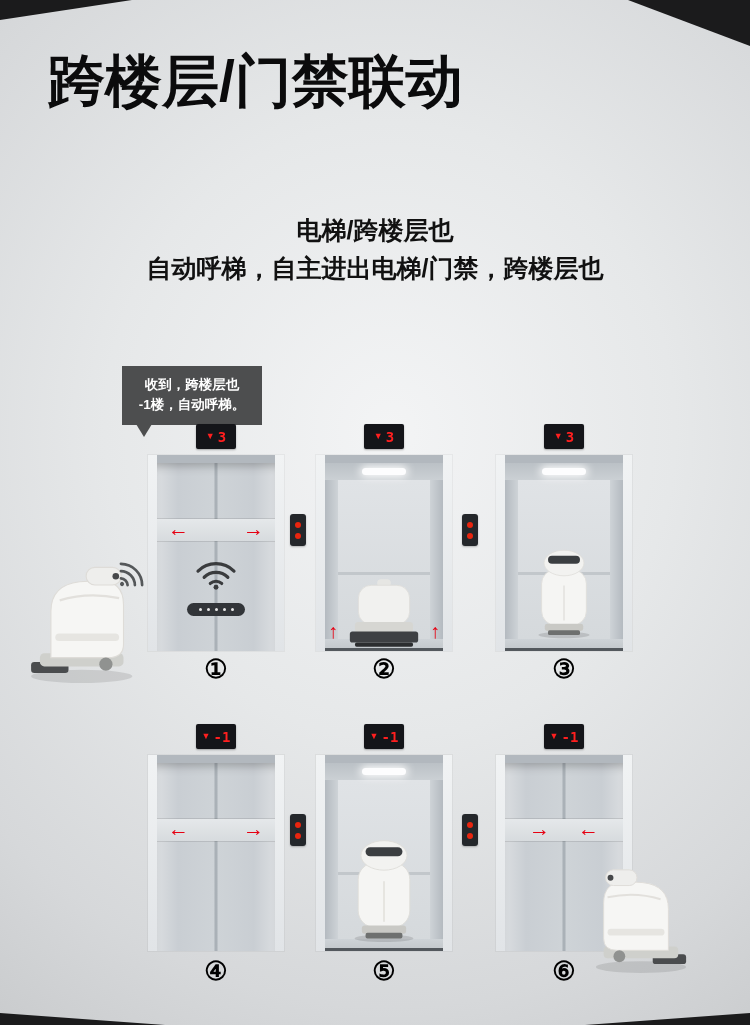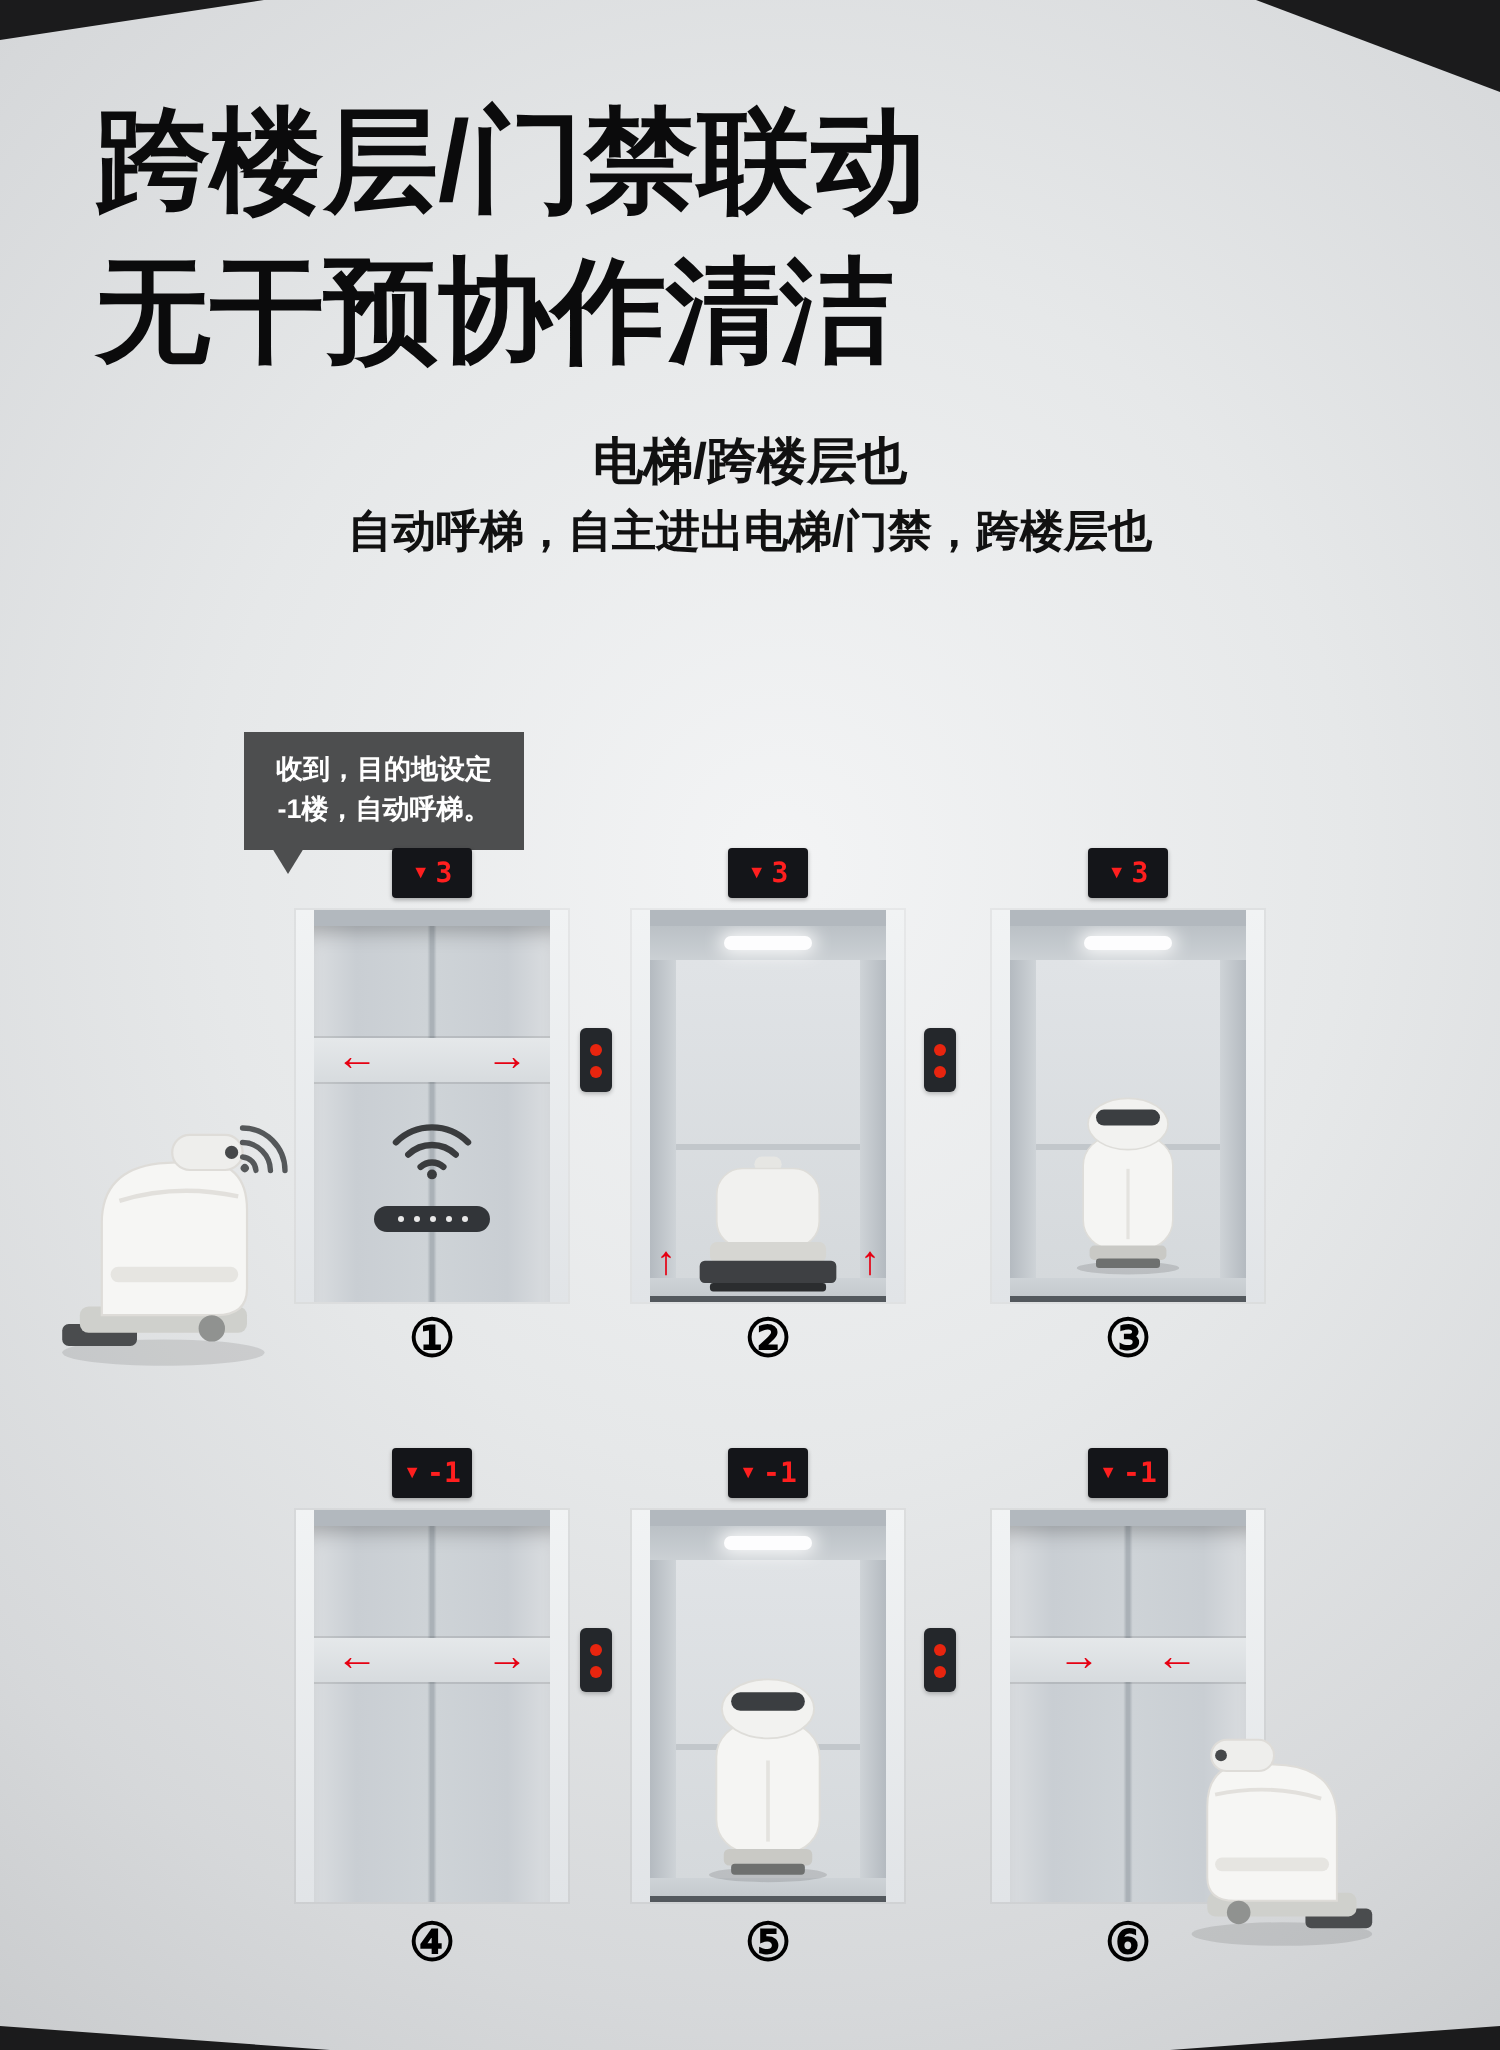--- a/index.html
+++ b/index.html
@@ -13,21 +13,21 @@
   .c-tl{ left:0; top:0; width:132px; height:20px; clip-path:polygon(0 0,100% 0,0 100%); }
   .c-tr{ right:0; top:0; width:122px; height:46px; clip-path:polygon(0 0,100% 0,100% 100%); }
   .c-bl{ left:0; bottom:0; width:165px; height:12px; clip-path:polygon(0 0,0 100%,100% 100%); }
   .c-br{ right:0; bottom:0; width:165px; height:12px; clip-path:polygon(100% 0,100% 100%,0 100%); }
 
   .title{ position:absolute; top:44px; left:0; width:100%; 
     font-size:57px; font-weight:900; color:#0b0b0c; line-height:1.32; letter-spacing:0;margin-left:48px; }
   .subtitle{ position:absolute; top:214px; left:0; width:100%; text-align:center;
     font-size:25px; font-weight:800; color:#111; }
   .desc{ position:absolute; top:249px; left:0; width:100%; text-align:center;
-    font-size:22px; font-weight:700; color:#111; line-height:1.55; }
+    font-size:25px; font-weight:700; color:#111; line-height:1.55; }
 
   
   .bubble{ position:absolute; color:#fff; font-size:13.5px; font-weight:700;
     line-height:1.5; text-align:center; padding:9px 8px; }
   .bub-dark{ left:122px; top:366px; width:140px; background:#4d4e4f; }
   .bub-blue{ left:14px; top:496px; width:124px; background:#5568a5; font-size:13px; }
   .tail{ position:absolute; width:0; height:0; bottom:-12px;
     border-left:8px solid transparent; border-right:8px solid transparent; }
   .tail-dark{ left:14px; border-top:13px solid #4d4e4f; }
   .tail-blue{ left:82px; border-top:13px solid #5568a5; }
@@ -96,29 +96,28 @@
 
 <div class="canvas">
 
   <div class="corner c-tl"></div>
   <div class="corner c-tr"></div>
   <div class="corner c-bl"></div>
   <div class="corner c-br"></div>
 
   <h1 class="title">
     <span>跨楼层/门禁联动</span><br>
-    <span>无干预协作清洁</span>
   </h1>
   <div class="subtitle">电梯/跨楼层也</div>
   <div class="desc">
     <div>自动呼梯，自主进出电梯/门禁，跨楼层也</div>
   </div>
 
   <div class="bubble bub-dark">
-    <div>收到，目的地设定</div>
+    <div>收到，跨楼层也</div>
     <div>-1楼，自动呼梯。</div>
     <div class="tail tail-dark"></div>
   </div>
 
 
   <div class="robot" style="left:24px; top:552px; width:122px;">
     <svg viewBox="0 0 110 120" width="122" height="132">
       <ellipse cx="52" cy="113" rx="46" ry="6" fill="rgba(0,0,0,0.10)"></ellipse>
       <rect x="6" y="100" width="34" height="10" rx="3" fill="#4a4c4e"></rect>
       <rect x="14" y="92" width="76" height="12" rx="4" fill="#cfd0cc"></rect>

